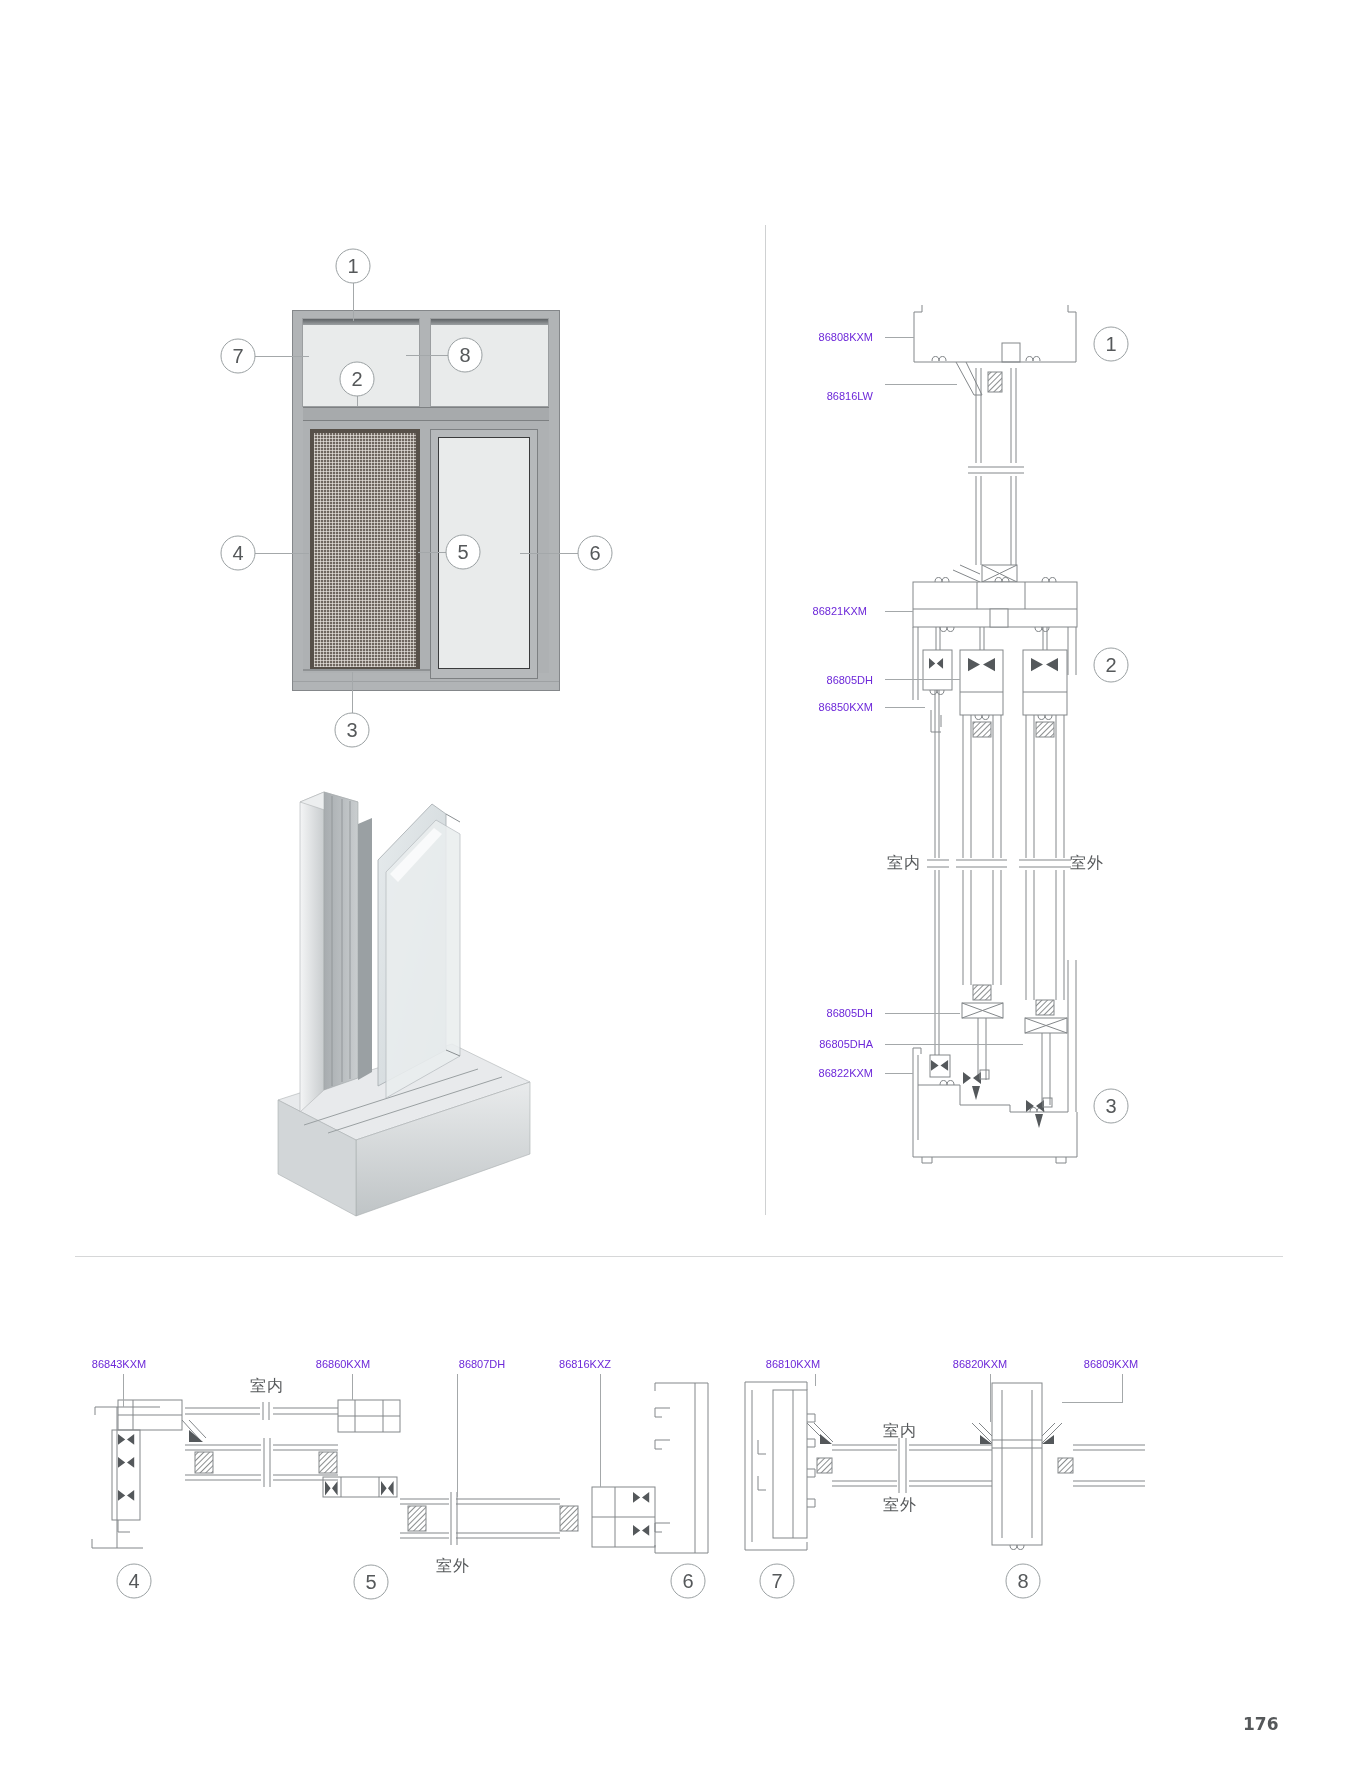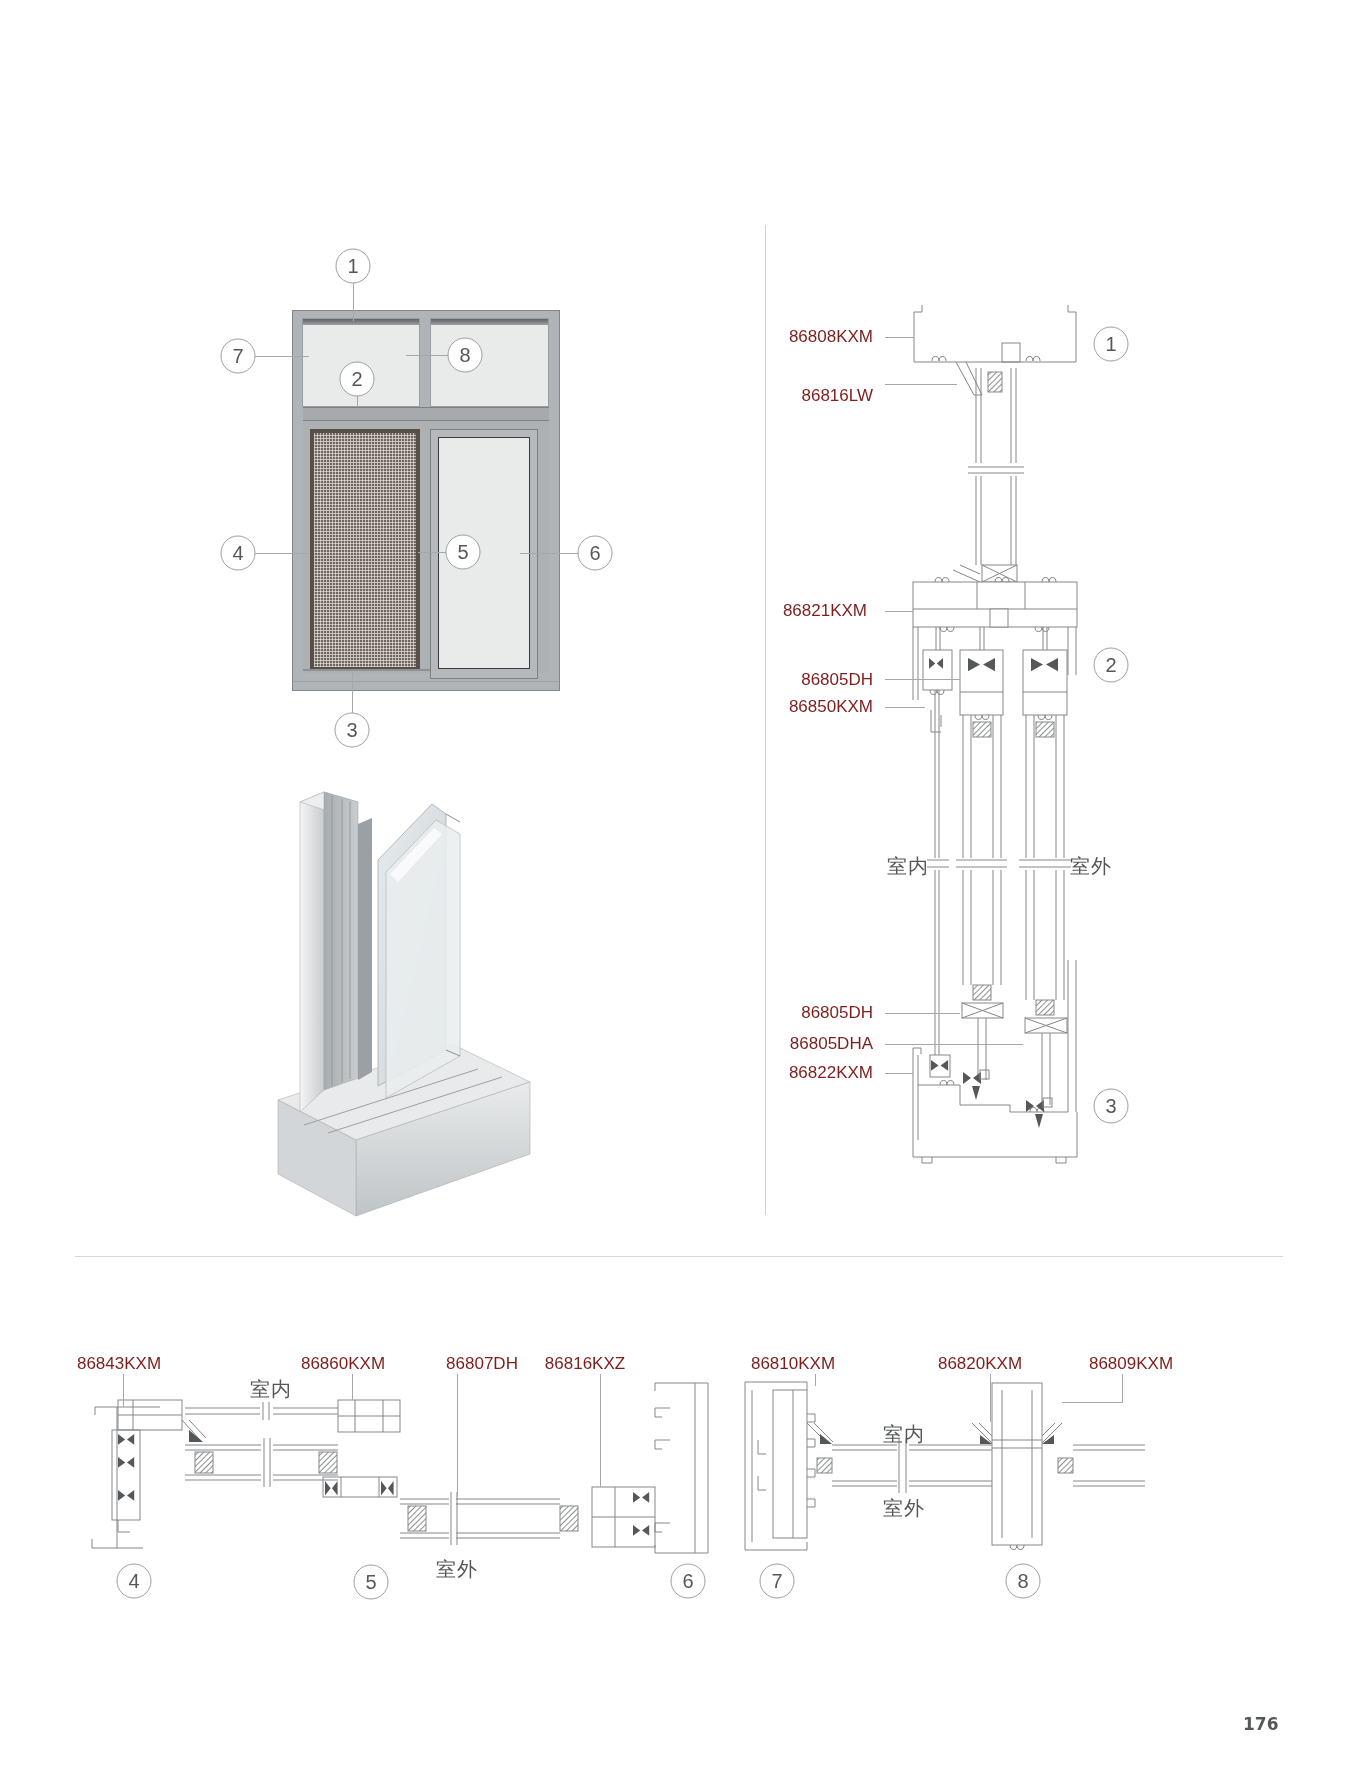--- a/index.html
+++ b/index.html
@@ -2,24 +2,24 @@
 <html><head>
 <meta charset="utf-8">
 <style>
   html,body{margin:0;padding:0;background:#fff;}
   #page{position:relative;width:1358px;height:1772px;background:#fff;overflow:hidden;
         font-family:"Liberation Sans","DejaVu Sans",sans-serif;color:#55585a;}
   .callout{position:absolute;width:33px;height:33px;border:1px solid #9aa0a2;border-radius:50%;
            background:#fff;display:flex;align-items:center;justify-content:center;
            font-size:20px;color:#55585a;transform:translate(-50%,-50%);z-index:5;}
   .leader{position:absolute;background:#a4a8aa;z-index:4;}
-  .plabel{position:absolute;font-size:17px;color:#7f1d1d;white-space:nowrap;z-index:4;}
+  .plabel{position:absolute;font-size:11px;color:#6d28d9;white-space:nowrap;z-index:4;}
   .plabel.rt{transform:translateY(-50%);text-align:right;}
   .plabel.ct{transform:translate(-50%,-50%);}
-  .cjk{position:absolute;font-size:20px;color:#55585a;white-space:nowrap;letter-spacing:1px;z-index:4;}
+  .cjk{position:absolute;font-size:16px;color:#55585a;white-space:nowrap;letter-spacing:1px;z-index:4;}
   .divider{position:absolute;background:#cfd1d2;}
   svg.draw{position:absolute;overflow:visible;}
   
   .ev-frame{position:absolute;left:292px;top:310px;width:268px;height:381px;
             background:#b1b4b6;border:1px solid #84878a;box-sizing:border-box;}
   .ev-panel{position:absolute;background:#e9ebeb;border:1px solid #9b9ea0;box-sizing:border-box;}
   .ev-shade{position:absolute;left:0;top:0;right:0;height:6px;background:linear-gradient(#5f6366,#9da1a3);}
   .ev-transom{position:absolute;left:10px;top:96px;width:246px;height:14px;background:#a7aaac;
               border-top:1px solid #7d8082;border-bottom:1px solid #7d8082;box-sizing:border-box;}
   .ev-lower{position:absolute;left:10px;top:110px;width:246px;height:252px;background:#aeb1b3;}
@@ -351,21 +351,21 @@
       <path d="M322,45 l-20,20 M315,45 l-13,13"></path>
       <path d="M314,57 l-12,9 h12 z" fill="#54585b" stroke="none"></path>
 
       <rect x="318" y="80" width="15" height="15" fill="url(#hatch)"></rect>
       <path d="M333,67 H405 M333,72 H405 M333,103 H405 M333,108 H405"></path>
     </g>
   </svg>
 
   <div class="plabel ct" style="left:793px;top:1364px;">86810KXM</div>
   <div class="plabel ct" style="left:980px;top:1364px;">86820KXM</div>
-  <div class="plabel ct" style="left:1111px;top:1364px;margin-left:20px;">86809KXM</div>
+  <div class="plabel ct" style="left:1111px;top:1364px;">86809KXM</div>
   <div class="leader" style="left:815px;top:1374px;width:1px;height:12px;"></div>
   <div class="leader" style="left:990px;top:1374px;width:1px;height:48px;"></div>
   <div class="leader" style="left:1122px;top:1374px;width:1px;height:29px;"></div>
   <div class="leader" style="left:1062px;top:1402px;width:61px;height:1px;"></div>
   <div class="cjk" style="left:883px;top:1421px;">室内</div>
   <div class="cjk" style="left:883px;top:1495px;">室外</div>
   <div class="callout" style="left:777px;top:1581px;">
       <span>7</span>
     </div>
   <div class="callout" style="left:1023px;top:1581px;">

